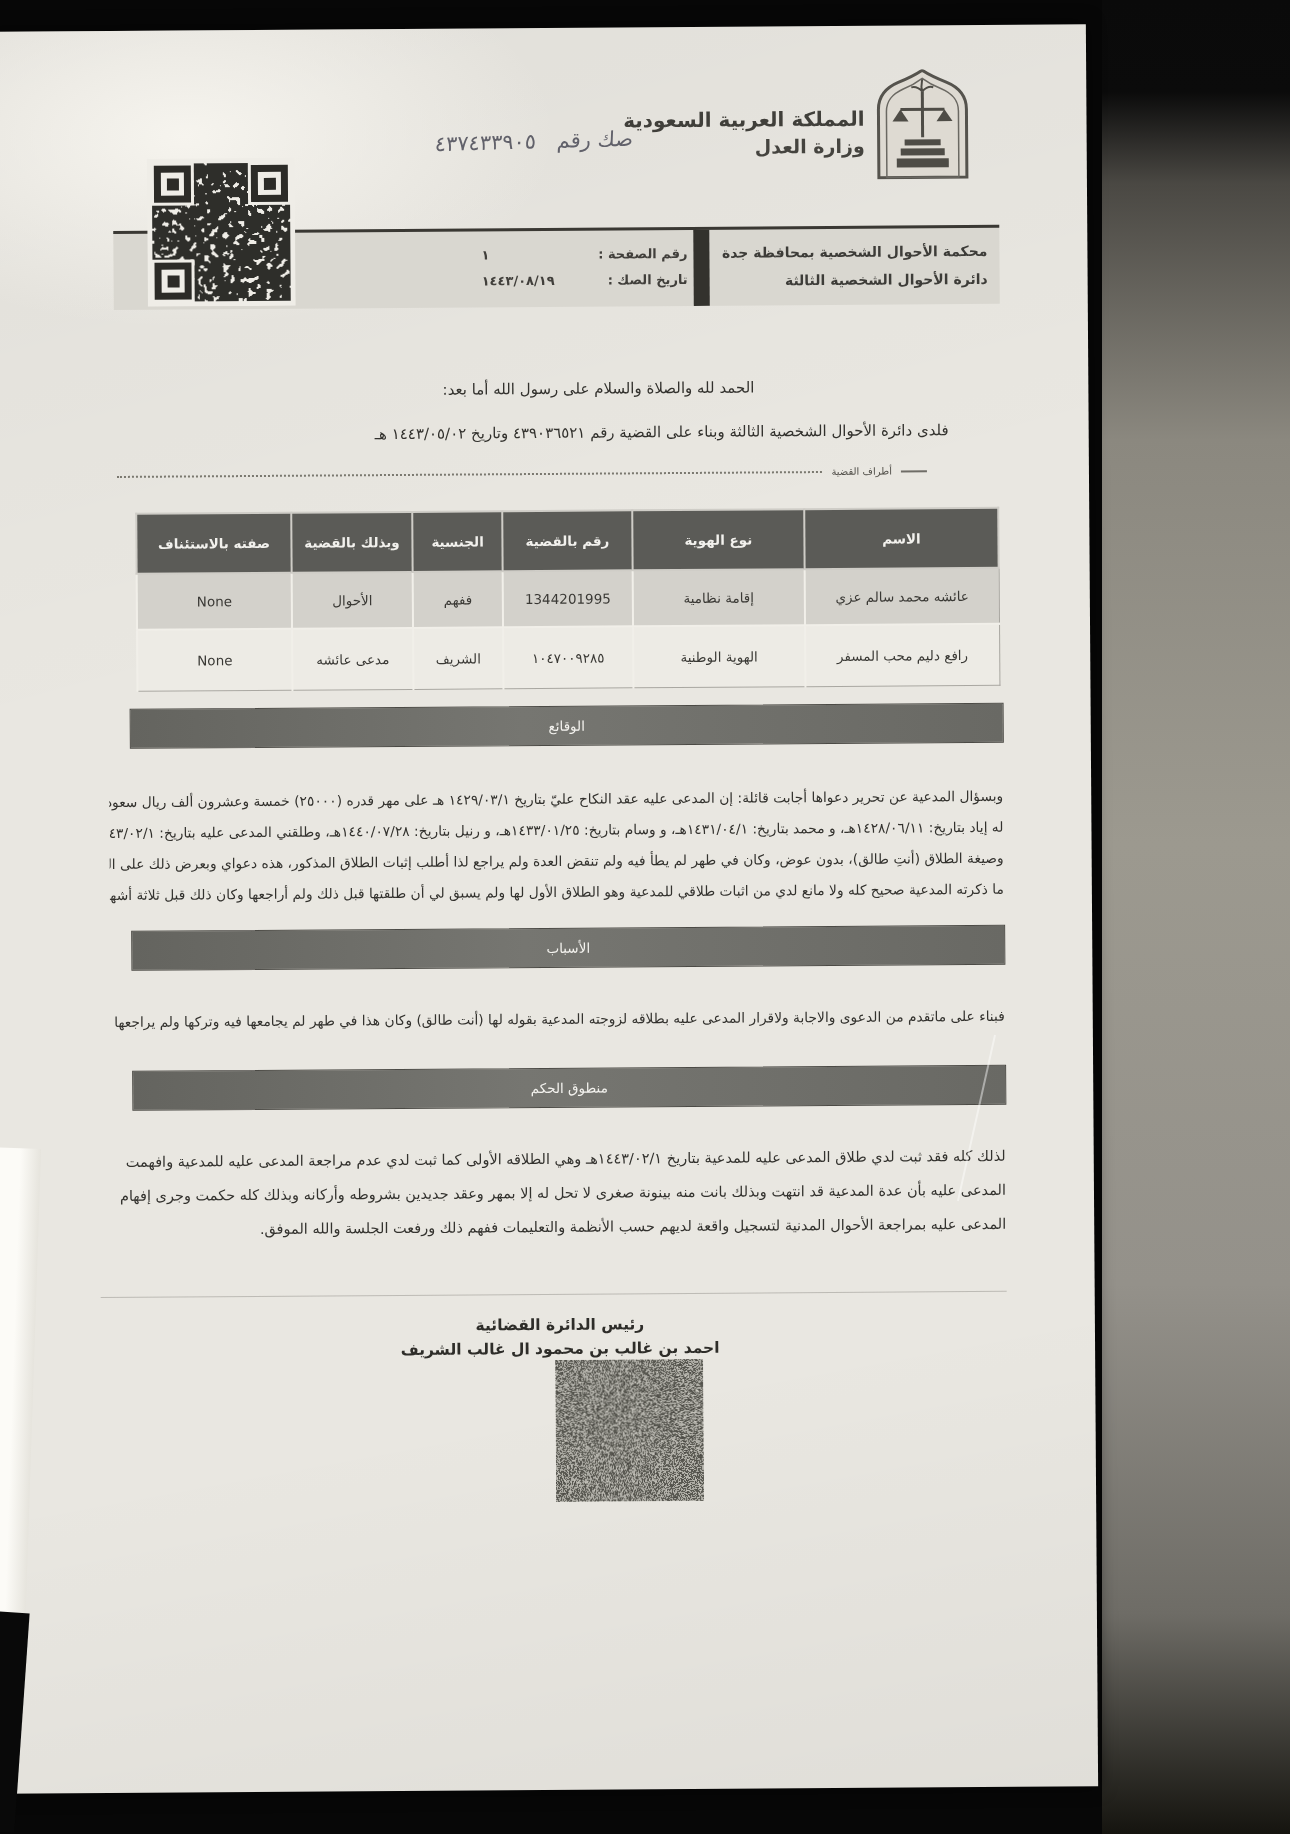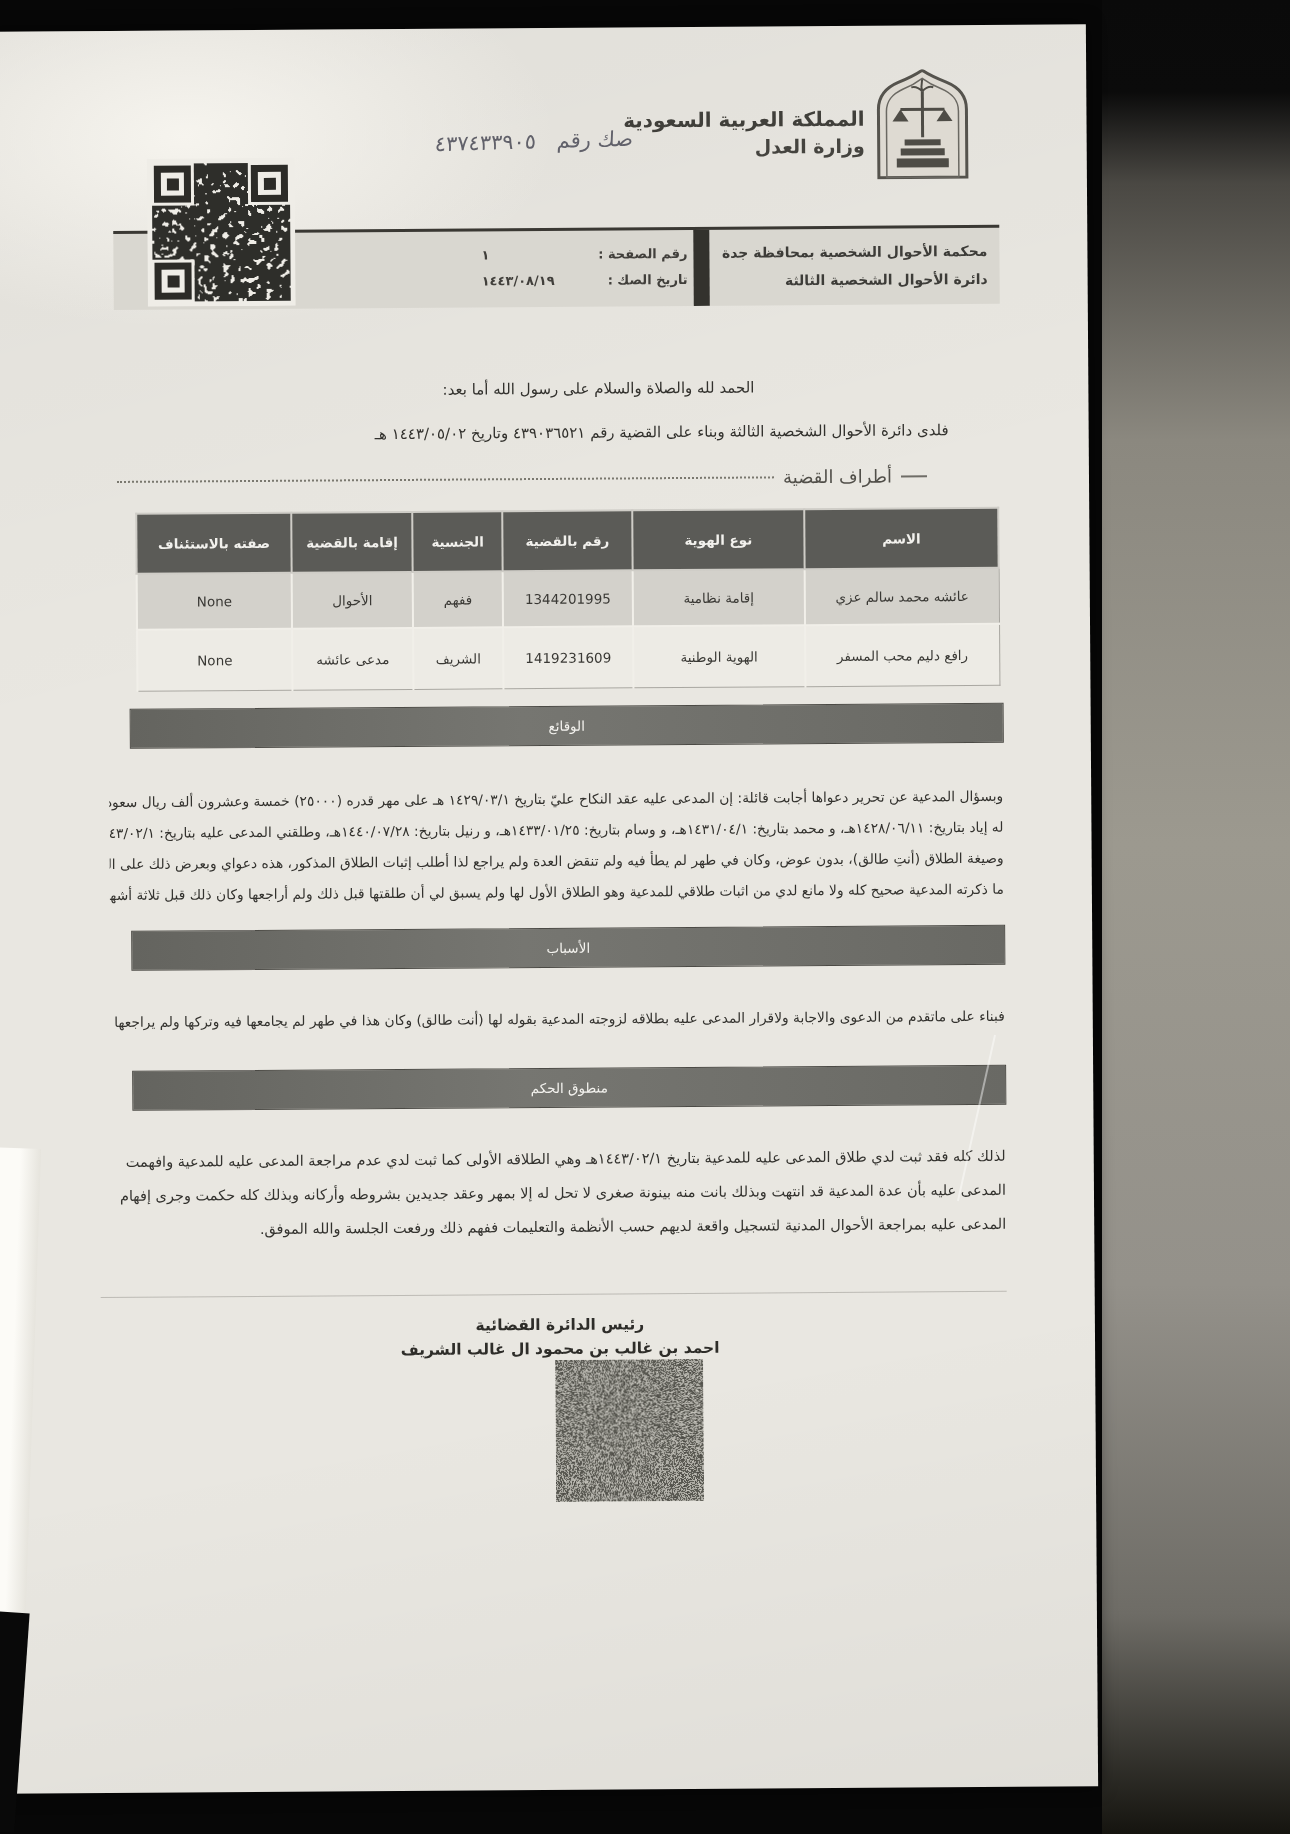--- a/index.html
+++ b/index.html
@@ -51,21 +51,21 @@
   .qr{position:absolute;left:160px;top:128px;width:148px;height:148px;}
 
   
   .greeting{position:absolute;right:334px;top:352px;direction:rtl;font-size:15px;color:#32312d;}
   .case-line{position:absolute;right:140px;top:396px;direction:rtl;font-size:15px;color:#32312d;}
 
   
   .parties-row{position:absolute;right:162px;top:440px;width:810px;display:flex;direction:rtl;
     align-items:center;gap:9px;}
   .parties-row .shortdash{width:26px;border-top:2px solid #6f6d67;}
-  .parties-row .plabel{font-size:18px;color:#514f49;white-space:nowrap;}
+  .parties-row .plabel{font-size:10px;color:#514f49;white-space:nowrap;}
   .parties-row .longdash{flex:1;border-top:2px dotted #7a786f;}
 
   
   table.parties{position:absolute;left:146px;top:482px;width:864px;border-collapse:collapse;
     direction:rtl;table-layout:fixed;border:1px solid #a9a7a1;}
   table.parties th{background:#5b5b57;color:#f2f1ed;font-size:13.5px;font-weight:bold;
     height:56px;border:2px solid #cfcdc7;text-align:center;}
   table.parties td{font-size:13.5px;color:#3a3935;text-align:center;
     border-left:2px solid #f1efe9;border-top:2px solid #f1efe9;}
   table.parties tr.r0 td{background:#d3d1cb;height:52px;}
@@ -203,37 +203,37 @@
           <col class="c3">
           <col class="c4">
           <col class="c5">
         </colgroup>
       <thead>
           <tr>
             <th>الاسم</th>
             <th>نوع الهوية</th>
             <th>رقم بالقضية</th>
             <th>الجنسية</th>
-            <th>إقامة بالقضية</th>
+            <th>وبذلك بالقضية</th>
             <th>صفته بالاستئناف</th>
           </tr>
         </thead>
       <tbody>
           <tr class="r0">
             <td>عائشه محمد سالم عزي</td>
             <td>إقامة نظامية</td>
             <td>1344201995</td>
             <td>ففهم</td>
             <td>الأحوال</td>
             <td>None</td>
           </tr>
           <tr class="r1">
             <td>رافع دليم محب المسفر</td>
             <td>الهوية الوطنية</td>
-            <td>1419231609</td>
+            <td>١٠٤٧٠٠٩٢٨٥</td>
             <td>الشريف</td>
             <td>مدعى عائشه</td>
             <td>None</td>
           </tr>
         </tbody>
     </table>
 
     <div class="secbar bar-facts">الوقائع</div>
     <div class="tblock facts-text">
         <div class="tline">وبسؤال المدعية عن تحرير دعواها أجابت قائلة: إن المدعى عليه عقد النكاح عليّ بتاريخ ١٤٢٩/٠٣/١ هـ على مهر قدره (٢٥٠٠٠) خمسة وعشرون ألف ريال سعودي، ودخل بي وأنجبت</div>

